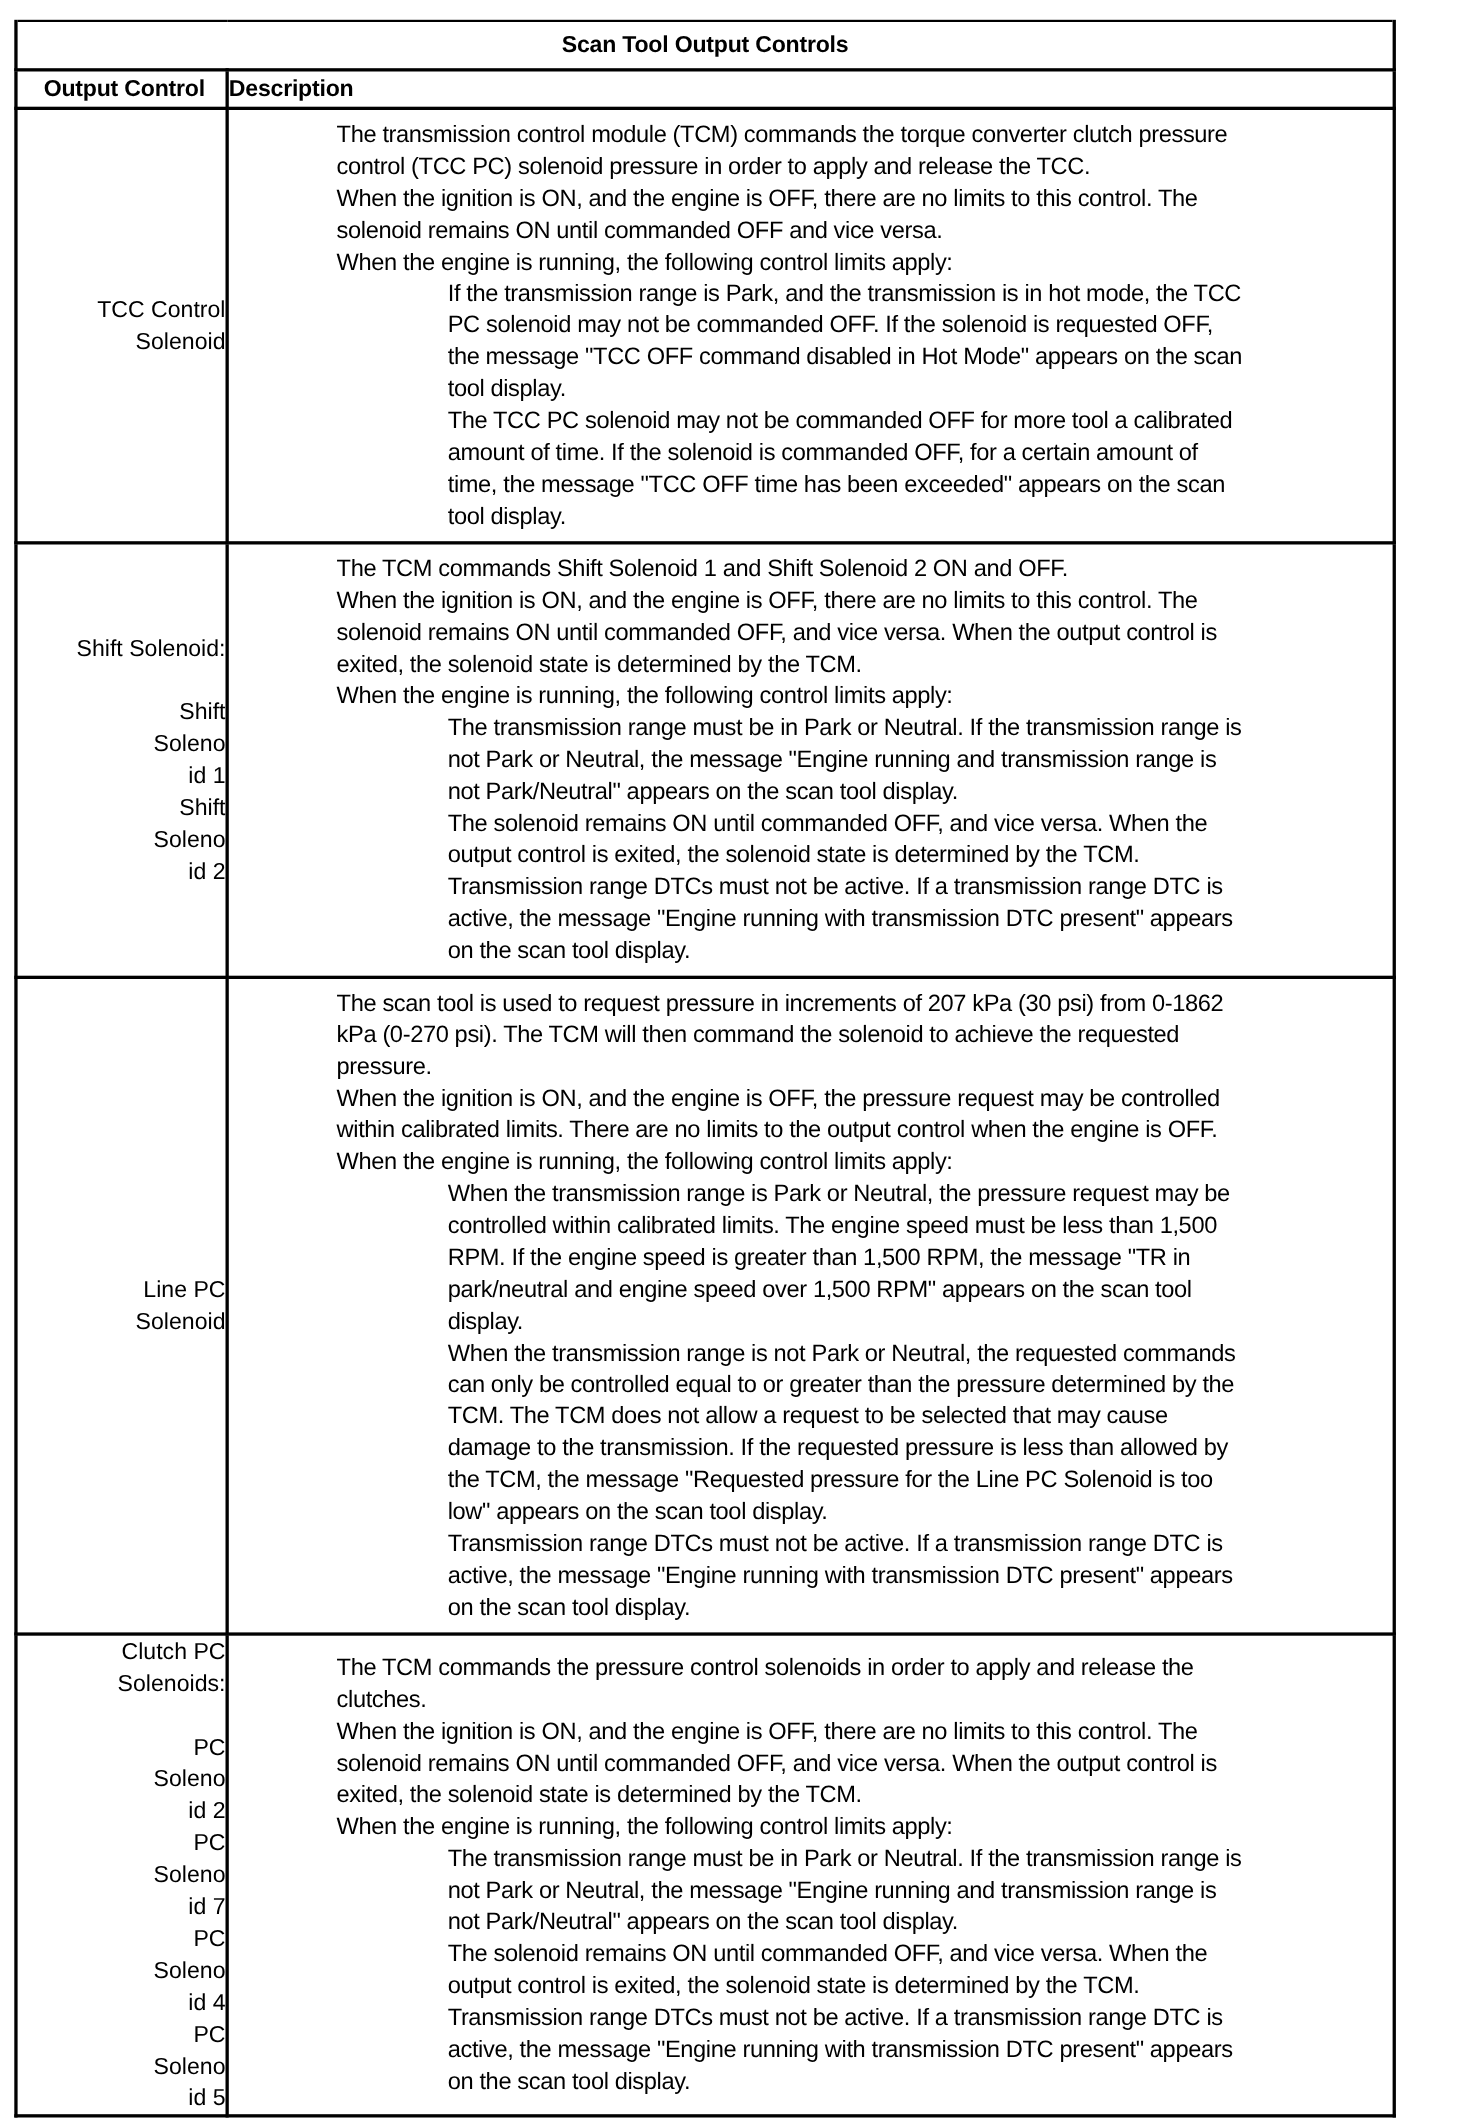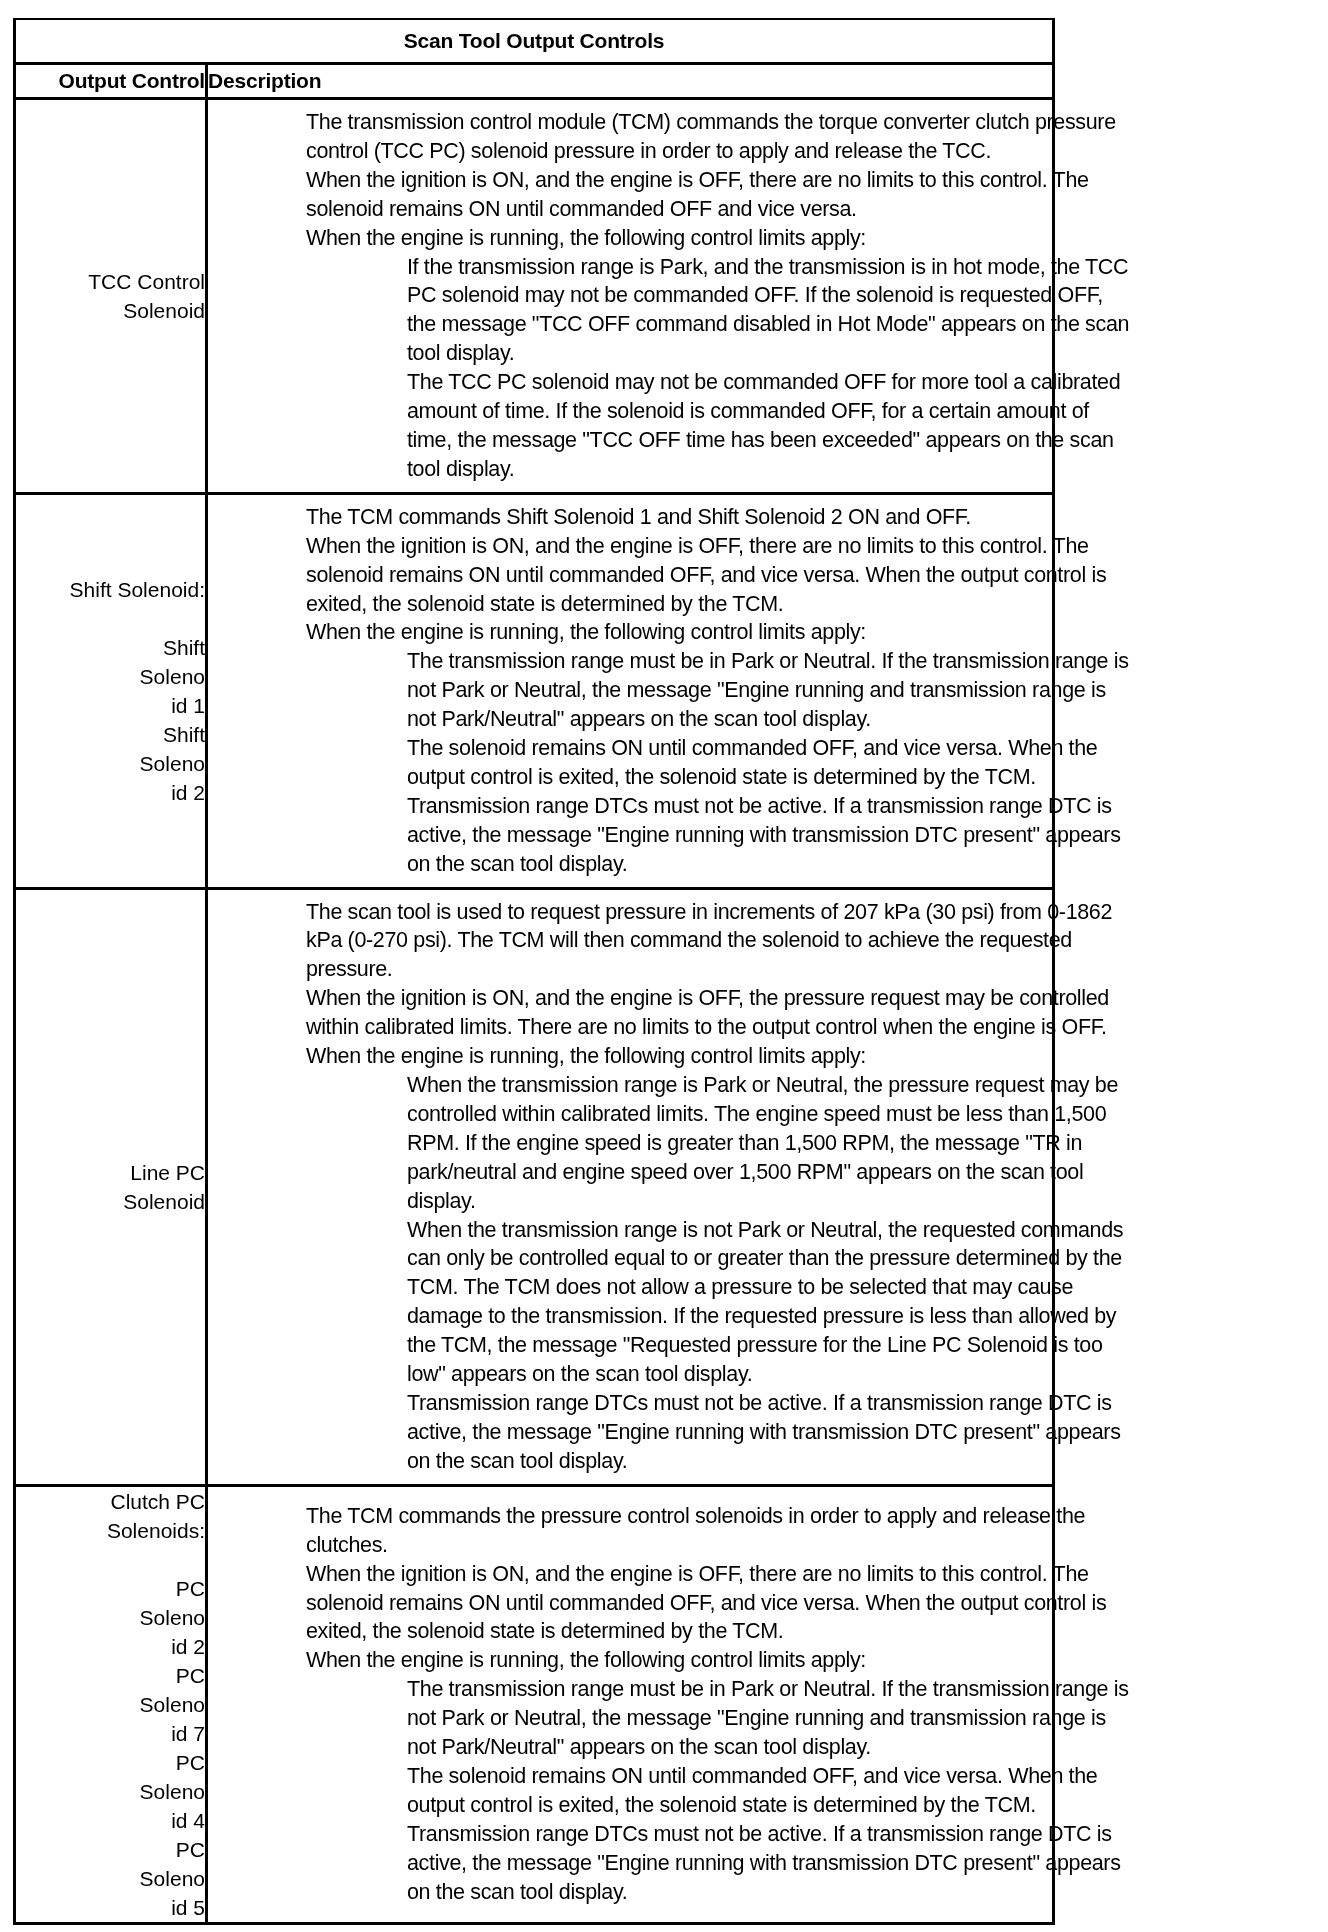--- a/index.html
+++ b/index.html
@@ -12,21 +12,21 @@
     height: 1932px;
     position: relative;
     overflow: hidden;
     font-family: "Liberation Sans", sans-serif;
     color: #000000;
   }
   #scan-table {
     position: absolute;
     left: 13px;
     top: 18px;
-    width: 1042px;
+    width: 1256px;
     border-collapse: collapse;
     table-layout: fixed;
     font-family: "Liberation Sans", sans-serif;
   }
   #scan-table td, #scan-table th {
     border: 3px solid #000000;
     padding: 0;
     vertical-align: middle;
   }
   #scan-table .title-cell {
@@ -39,21 +39,21 @@
     letter-spacing: -0.2px;
   }
   #scan-table .header-cell {
     height: 32px;
     text-align: left;
     font-weight: bold;
     font-size: 21px;
     letter-spacing: -0.2px;
   }
   #scan-table .header-cell.left {
-    text-align: right;
+    text-align: center;
     padding-left: 5px;
   }
   .col-left { width: 192px; }
   .col-right { width: auto; }
 
   .control-cell {
     font-size: 21px;
     line-height: 29px;
     padding-left: 5px !important;
     text-align: right;
@@ -162,21 +162,21 @@
           <span class="line">When the ignition is ON, and the engine is OFF, the pressure request may be controlled</span>
           <span class="line">within calibrated limits. There are no limits to the output control when the engine is OFF.</span>
           <span class="line">When the engine is running, the following control limits apply:</span>
           <span class="line indent">When the transmission range is Park or Neutral, the pressure request may be</span>
           <span class="line indent">controlled within calibrated limits. The engine speed must be less than 1,500</span>
           <span class="line indent">RPM. If the engine speed is greater than 1,500 RPM, the message "TR in</span>
           <span class="line indent">park/neutral and engine speed over 1,500 RPM" appears on the scan tool</span>
           <span class="line indent">display.</span>
           <span class="line indent">When the transmission range is not Park or Neutral, the requested commands</span>
           <span class="line indent">can only be controlled equal to or greater than the pressure determined by the</span>
-          <span class="line indent">TCM. The TCM does not allow a pressure to be selected that may cause</span>
+          <span class="line indent">TCM. The TCM does not allow a request to be selected that may cause</span>
           <span class="line indent">damage to the transmission. If the requested pressure is less than allowed by</span>
           <span class="line indent">the TCM, the message "Requested pressure for the Line PC Solenoid is too</span>
           <span class="line indent">low" appears on the scan tool display.</span>
           <span class="line indent">Transmission range DTCs must not be active. If a transmission range DTC is</span>
           <span class="line indent">active, the message "Engine running with transmission DTC present" appears</span>
           <span class="line indent">on the scan tool display.</span>
         </td>
     </tr>
     <tr style="height:427px">
       <td class="control-cell">

